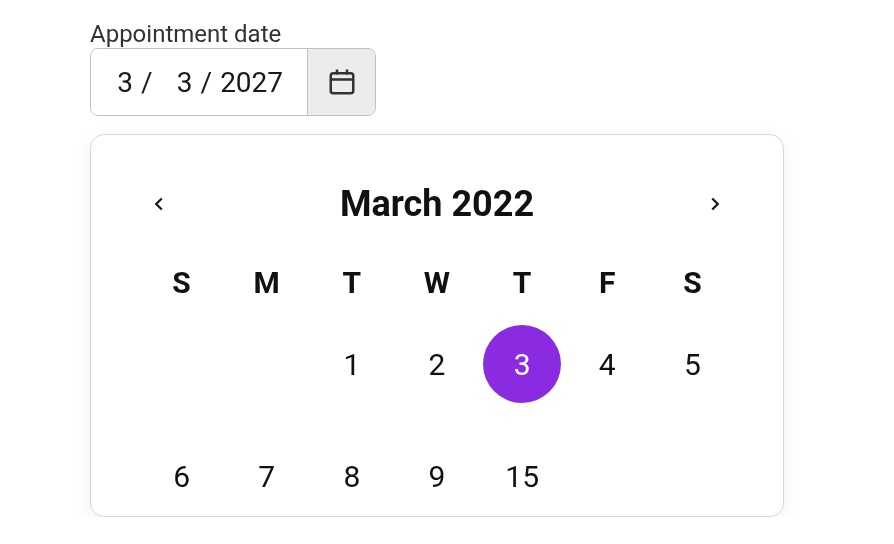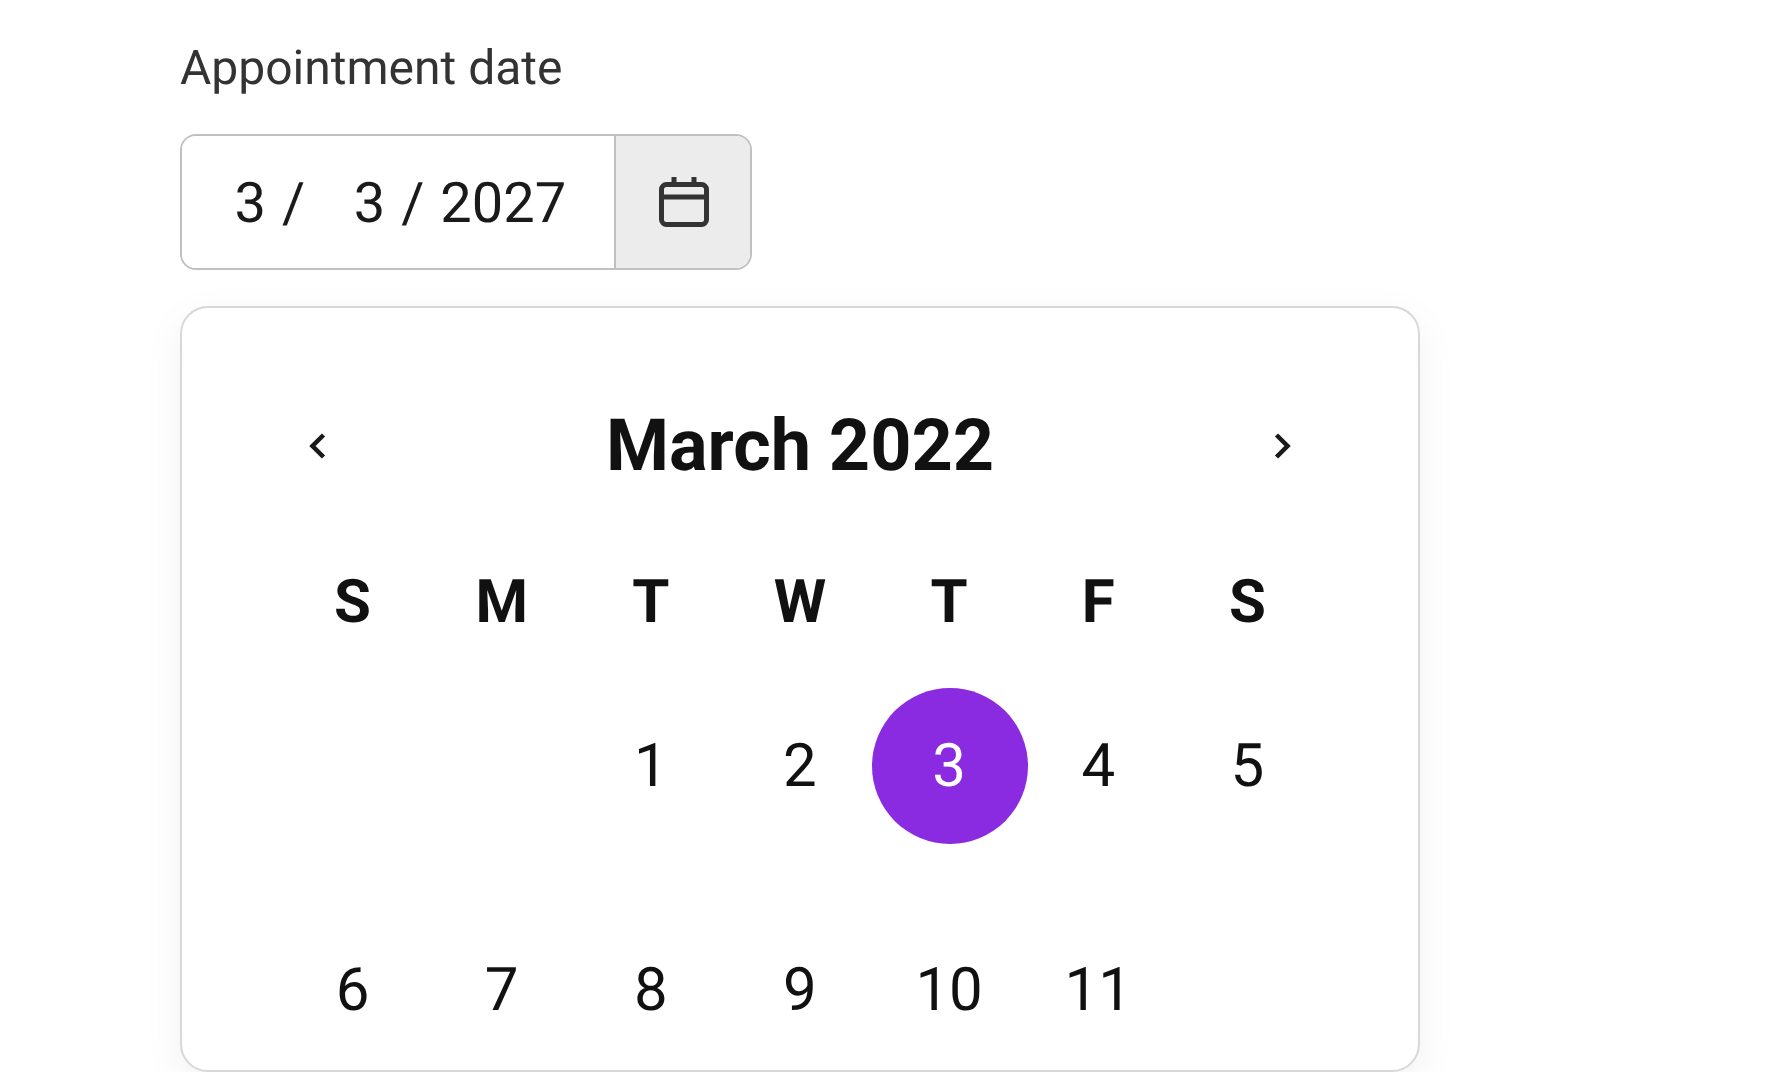--- a/index.html
+++ b/index.html
@@ -9,21 +9,21 @@
     }
     body {
       font-family: -apple-system, BlinkMacSystemFont, "Segoe UI", Roboto, Helvetica, Arial, sans-serif;
       background: #fff;
       padding: 20px 0 0 90px;
       color: #1a1a1a;
     }
     .field-label {
       font-size: 24px;
       color: #333;
-      margin-bottom: 19px;
+      margin-bottom: 0;
       font-weight: 400;
     }
     .date-input-group {
       display: inline-flex;
       align-items: stretch;
       border: 1px solid #c0c0c0;
       border-radius: 8px;
       overflow: hidden;
       height: 68px;
     }
@@ -54,21 +54,21 @@
     }
     .calendar-toggle svg {
       width: 30px;
       height: 30px;
       stroke: #333;
       stroke-width: 2;
       fill: none;
     }
     .calendar-popover {
       margin-top: 18px;
-      width: 620px;
+      width: 694px;
       border: 1px solid #d8d8d8;
       border-radius: 14px;
       padding: 48px 48px 0 48px;
       box-shadow: 0 6px 20px rgba(0,0,0,0.06);
       background: #fff;
     }
     .calendar-header {
       display: flex;
       align-items: center;
       justify-content: space-between;
@@ -215,22 +215,19 @@
       <div class="day-cell">
         <span class="day-num">7</span>
       </div>
       <div class="day-cell">
         <span class="day-num">8</span>
       </div>
       <div class="day-cell">
         <span class="day-num">9</span>
       </div>
       <div class="day-cell">
-        <span class="day-num">10</span>
-      </div>
-      <div class="day-cell">
-        <span class="day-num">11</span>
+        <span class="day-num">15</span>
       </div>
     </div>
 </div>
 
 
 
 
 </body></html>

